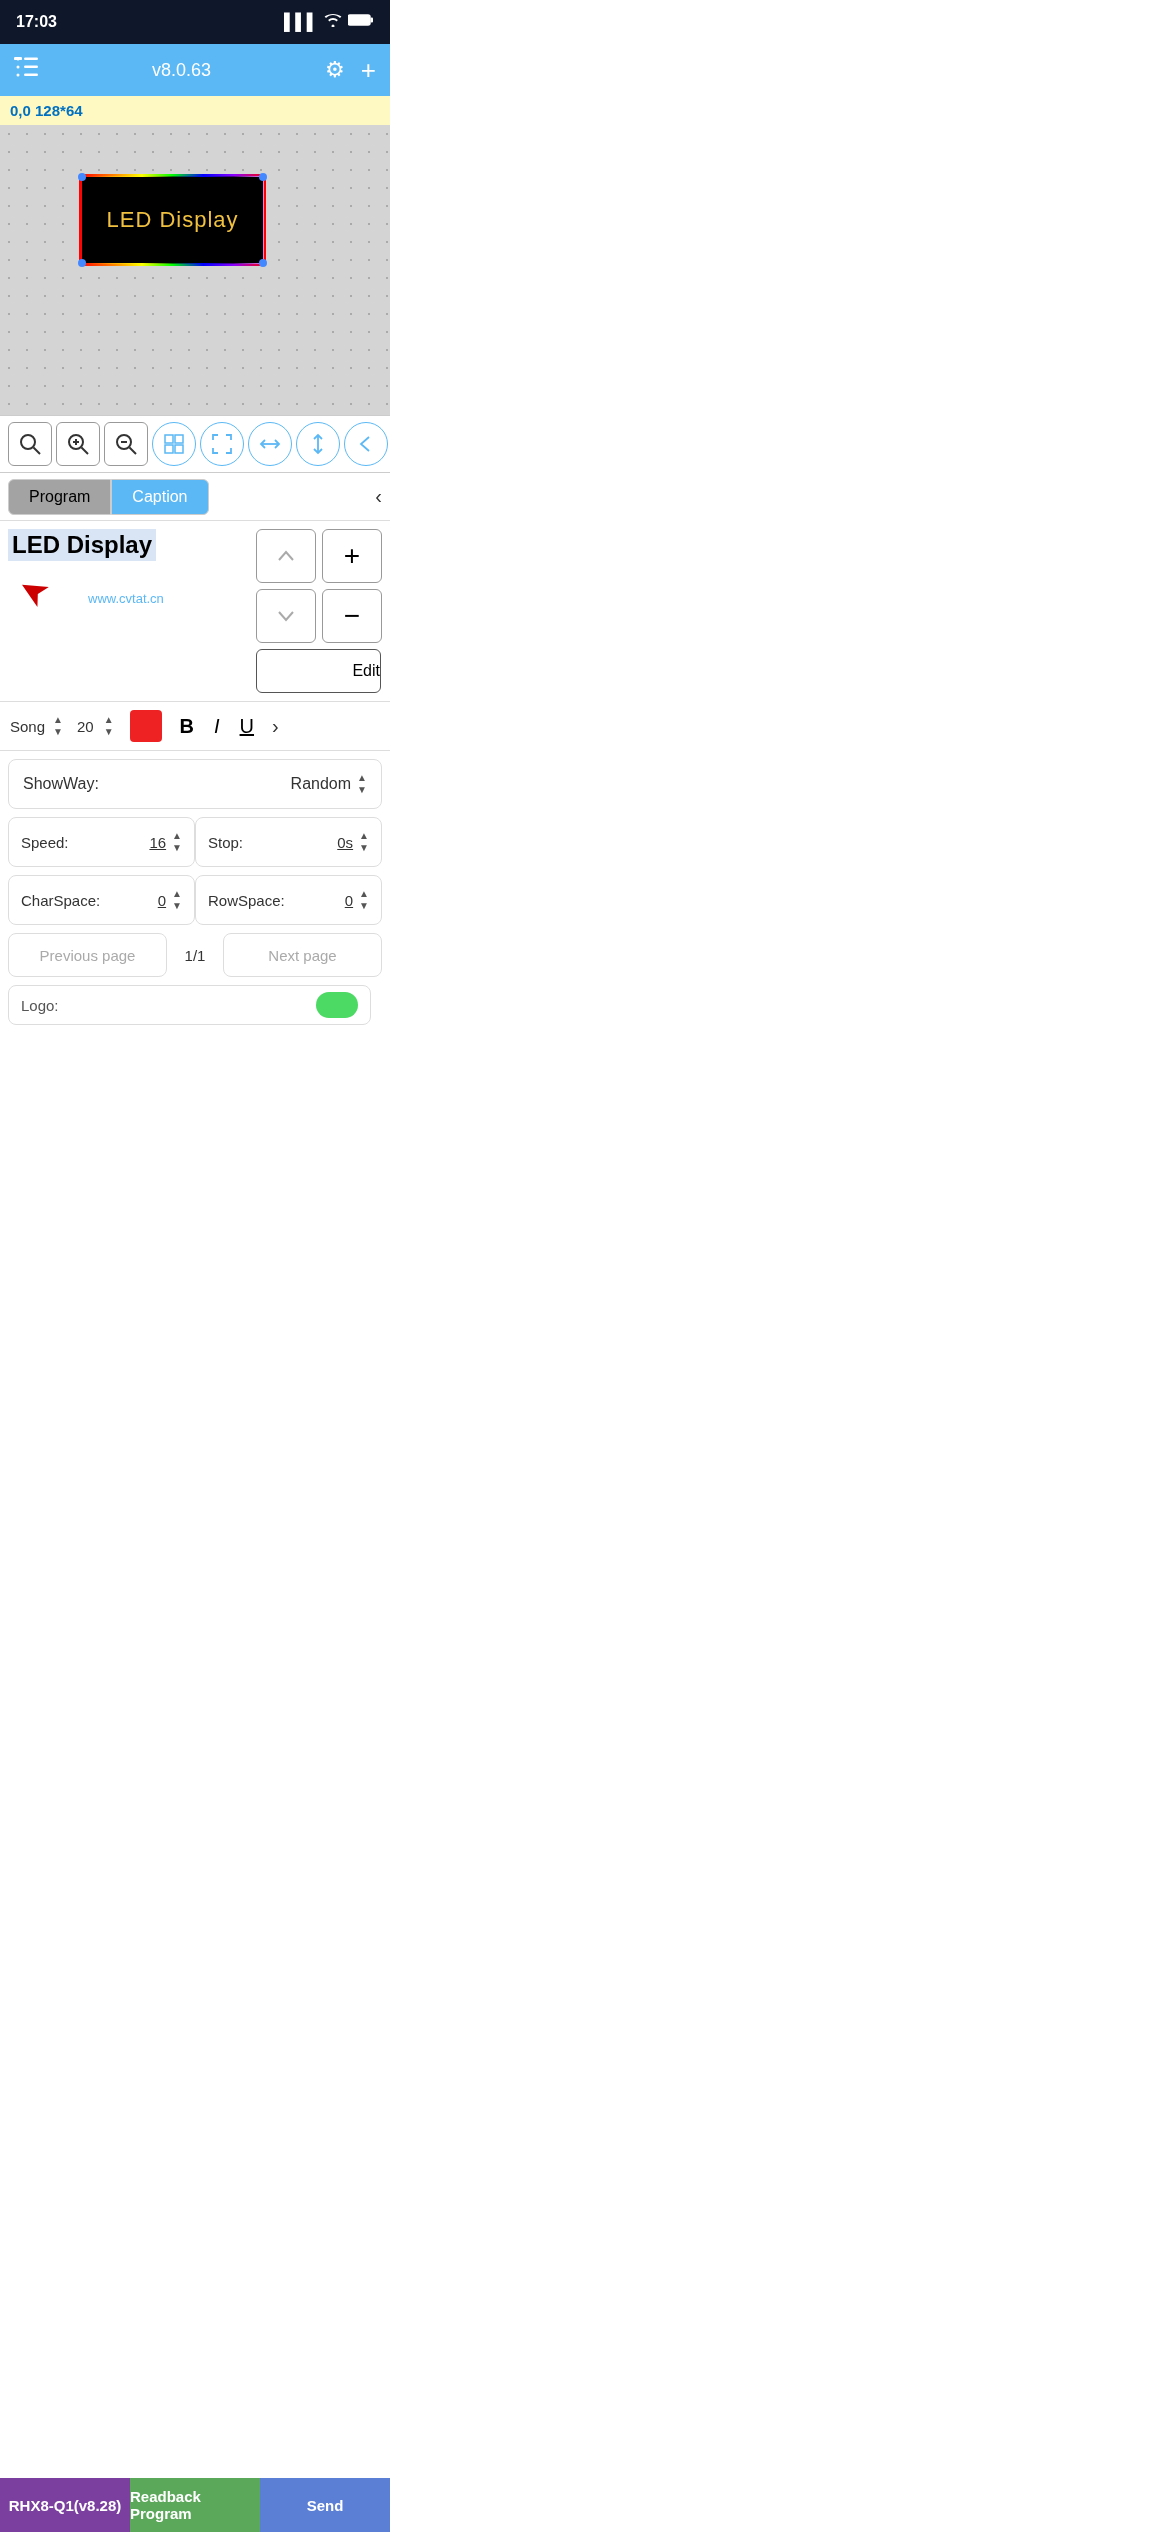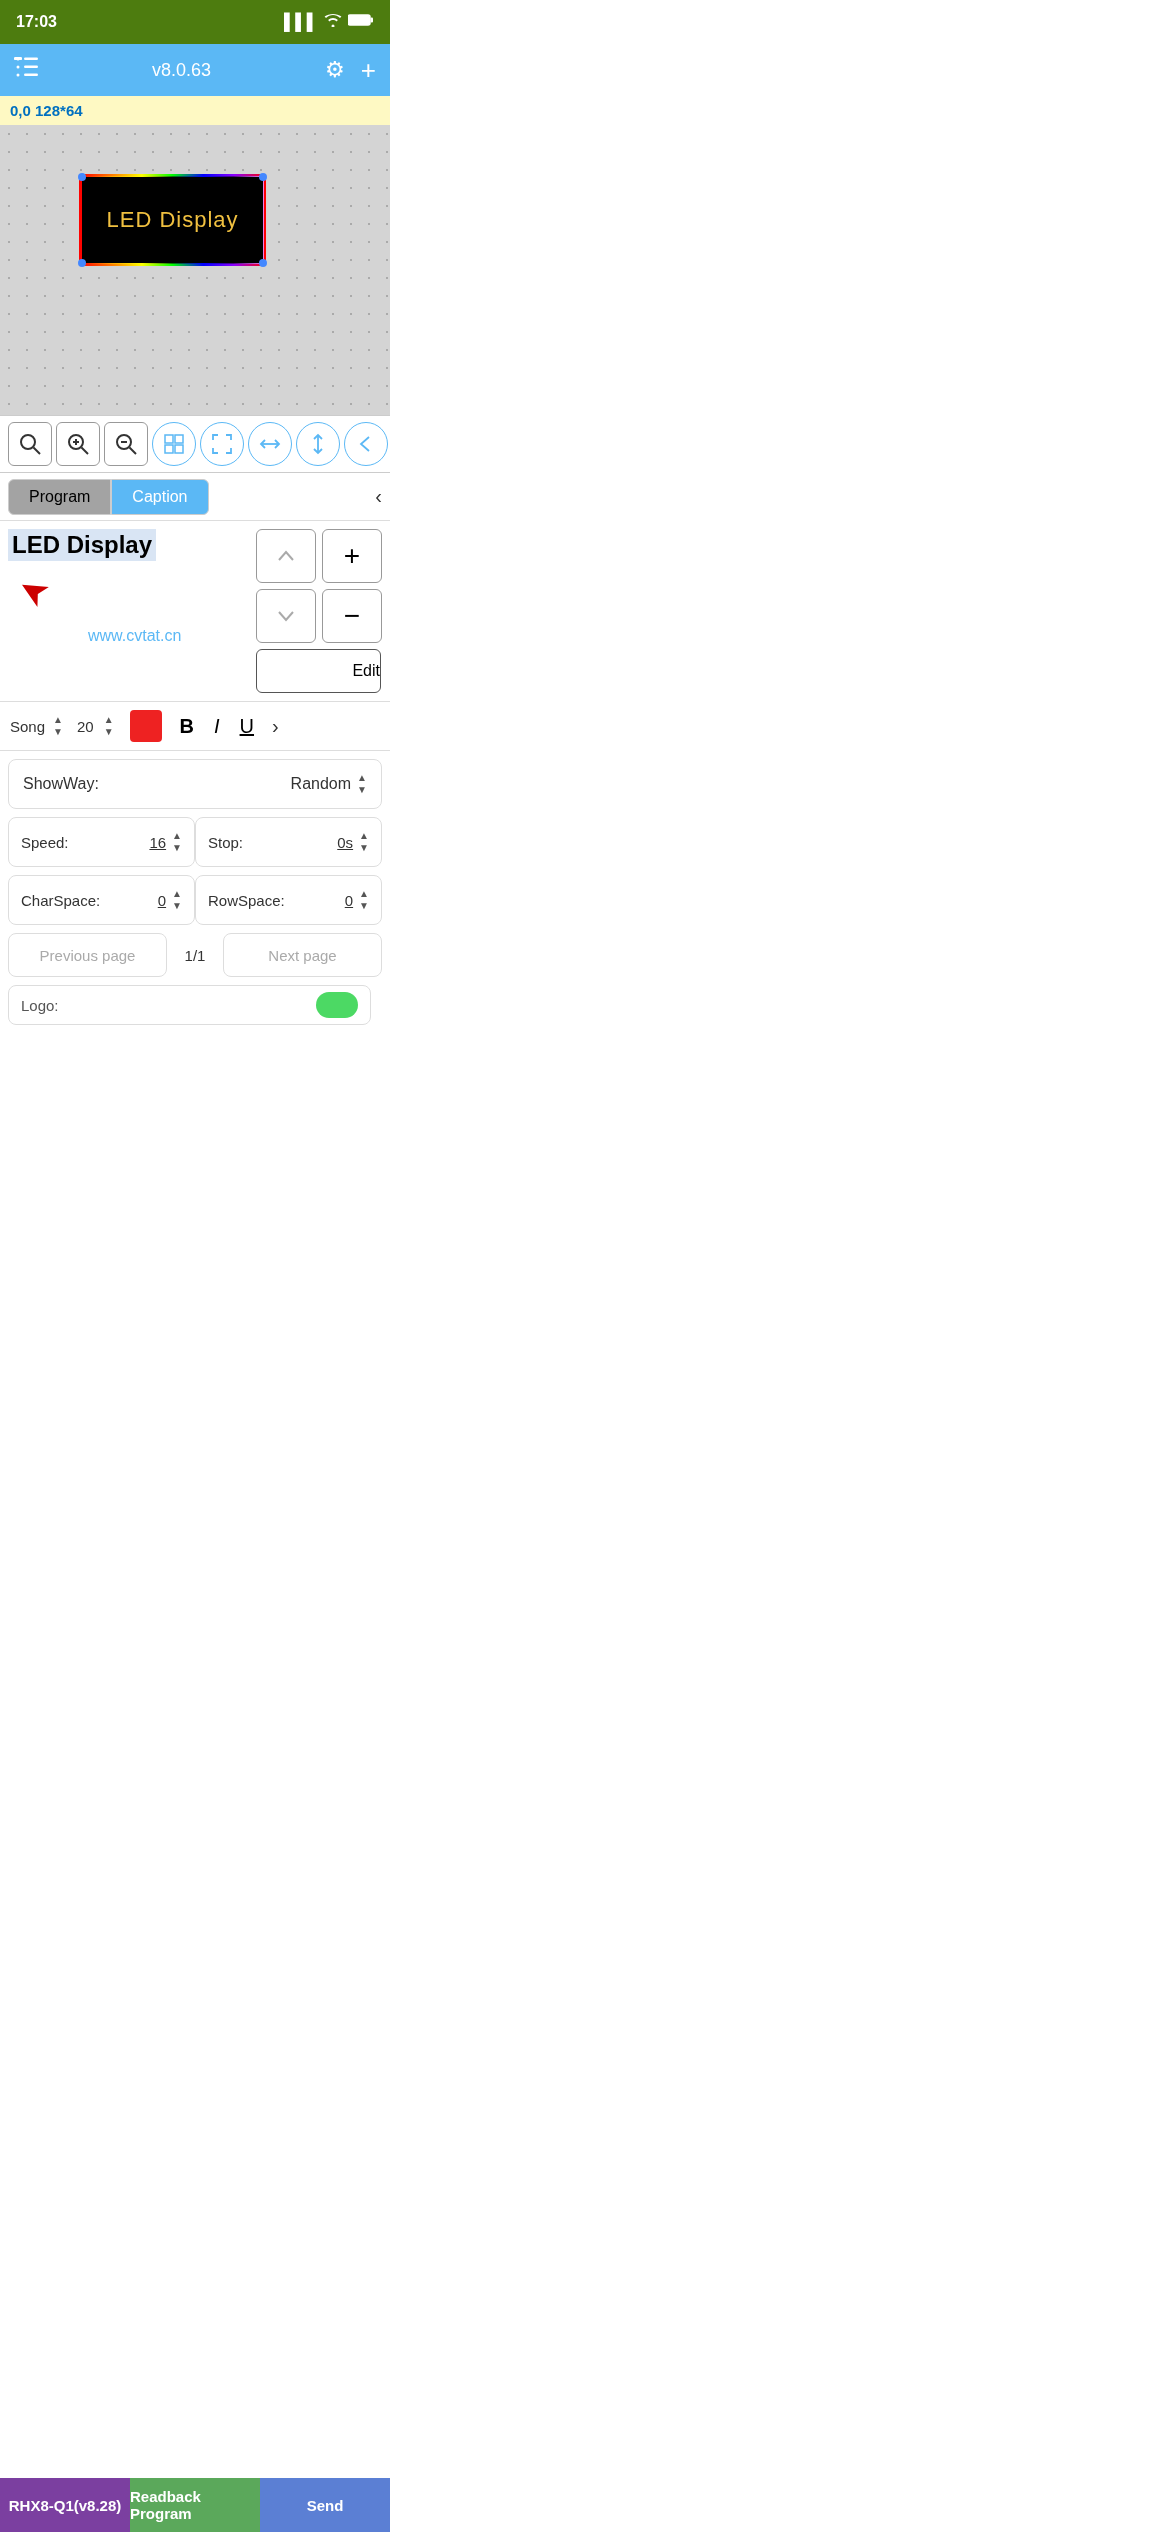--- a/index.html
+++ b/index.html
@@ -7,21 +7,21 @@
     body {
       width: 390px;
       min-height: 844px;
       font-family: -apple-system, BlinkMacSystemFont, 'Helvetica Neue', Arial, sans-serif;
       background: #fff;
       overflow-x: hidden;
     }
 
     
     .status-bar {
-      background: #4d7c0f;
+      background: #0f172a;
       color: #fff;
       height: 44px;
       display: flex;
       align-items: center;
       justify-content: space-between;
       padding: 0 16px;
       font-size: 16px;
       font-weight: 600;
     }
     .status-icons {
@@ -566,21 +566,21 @@
   <button class="tab-btn caption">Caption</button>
   <span class="tab-chevron">‹</span>
 </div>
 
 <div class="text-editor-area">
   <div class="text-content">
     <div class="led-text-display">LED Display</div>
     
     <div style="position:relative; height:80px;">
       <div style="position:absolute; top:10px; left:10px; font-size:36px; color:#cc0000; transform: rotate(210deg); display:inline-block;">➤</div>
-      <div style="position:absolute; top:30px; left:80px; color:#5BB8F5; font-size:16px;margin-top:36px;">www.cvtat.cn</div>
+      <div style="position:absolute; top:30px; left:80px; color:#5BB8F5; font-size:13px;">www.cvtat.cn</div>
     </div>
   </div>
   <div class="text-controls">
     <div class="ctrl-row">
       <div class="ctrl-btn">
         <svg width="22" height="22" viewBox="0 0 22 22" fill="none" stroke="#aaa" stroke-width="2">
           <polyline points="4,15 11,7 18,15"></polyline>
         </svg>
       </div>
       <div class="ctrl-btn plus" style="color:#000;font-size:28px;font-weight:400;">+</div>

